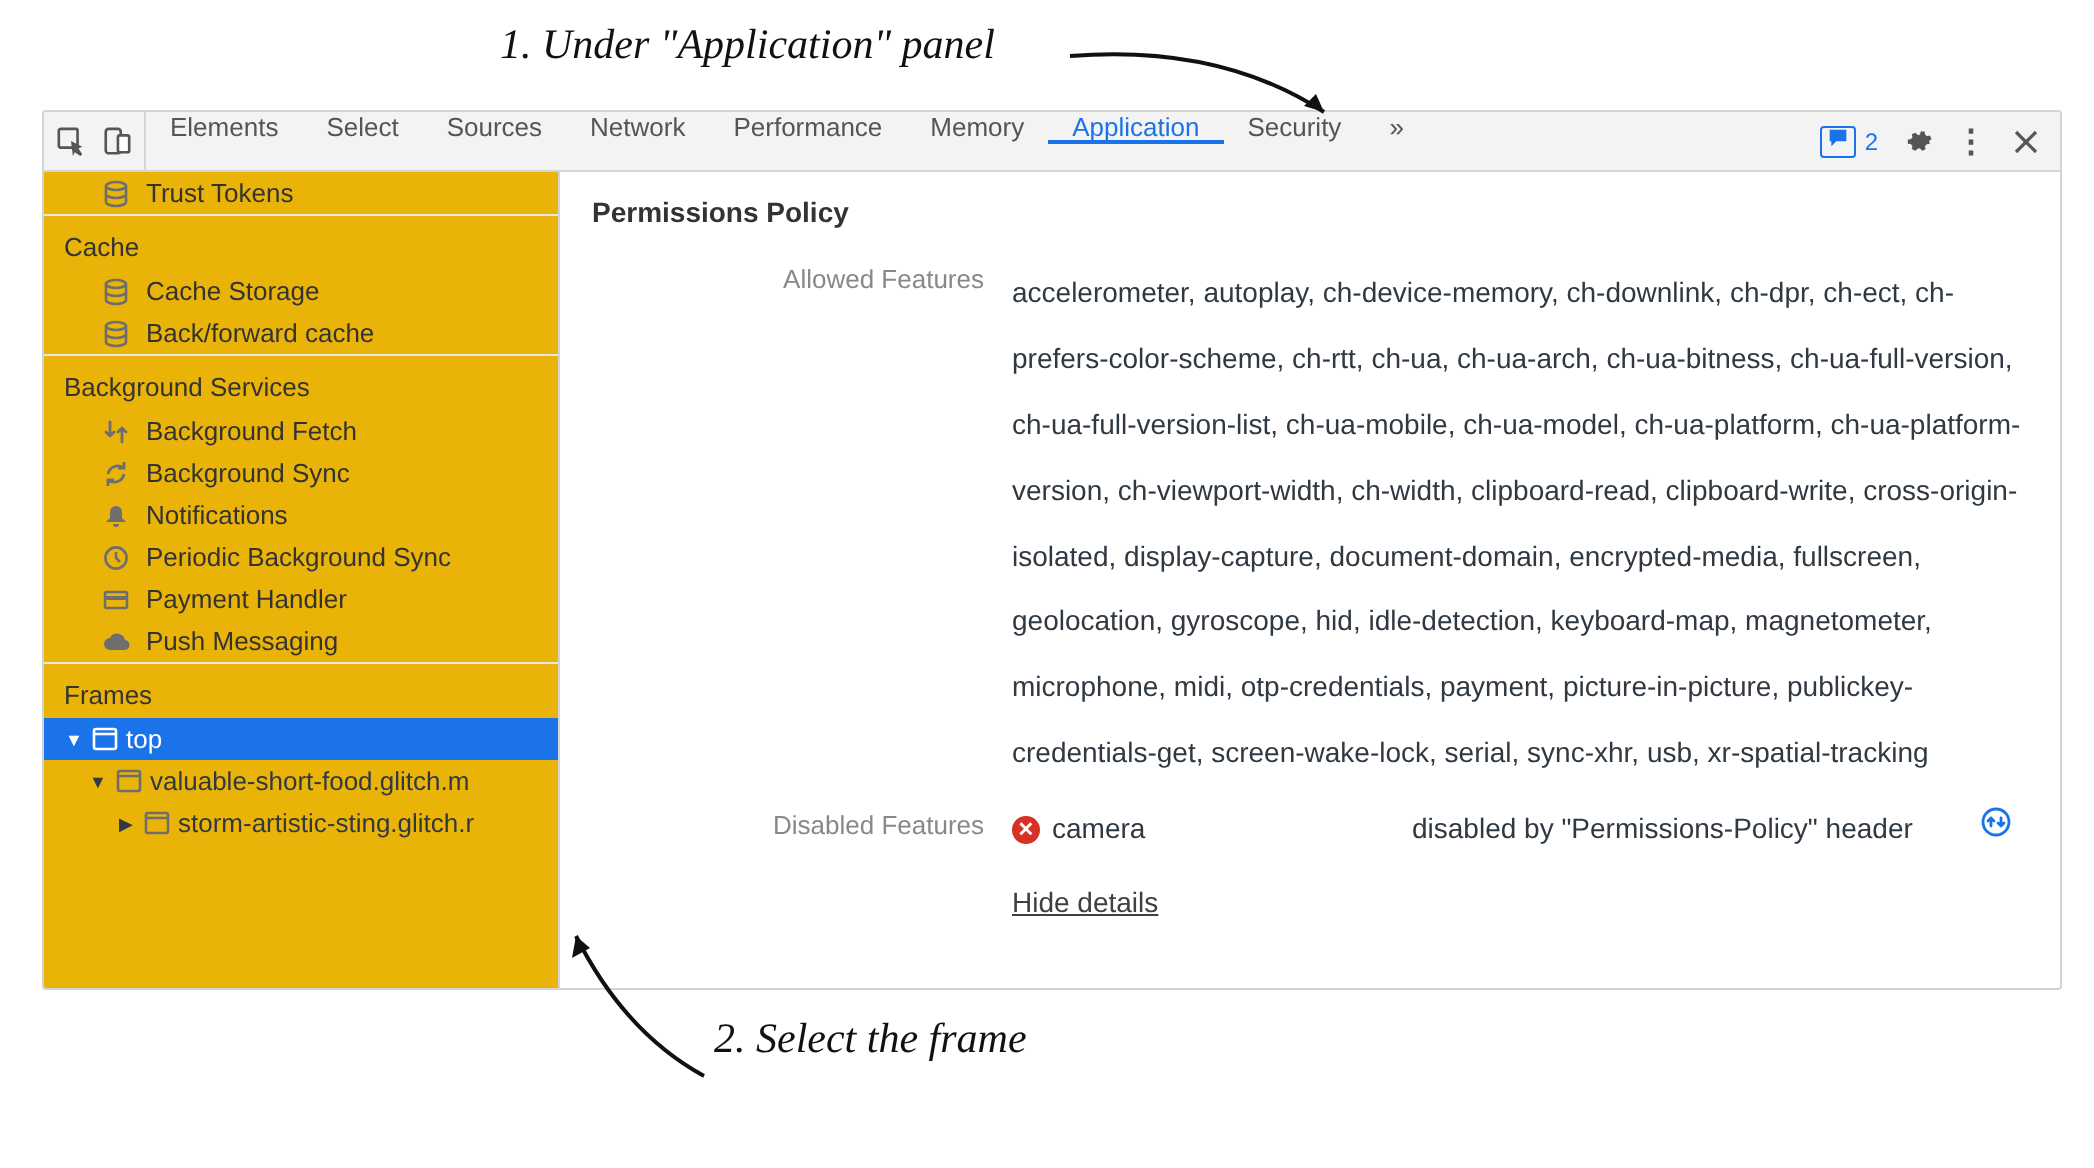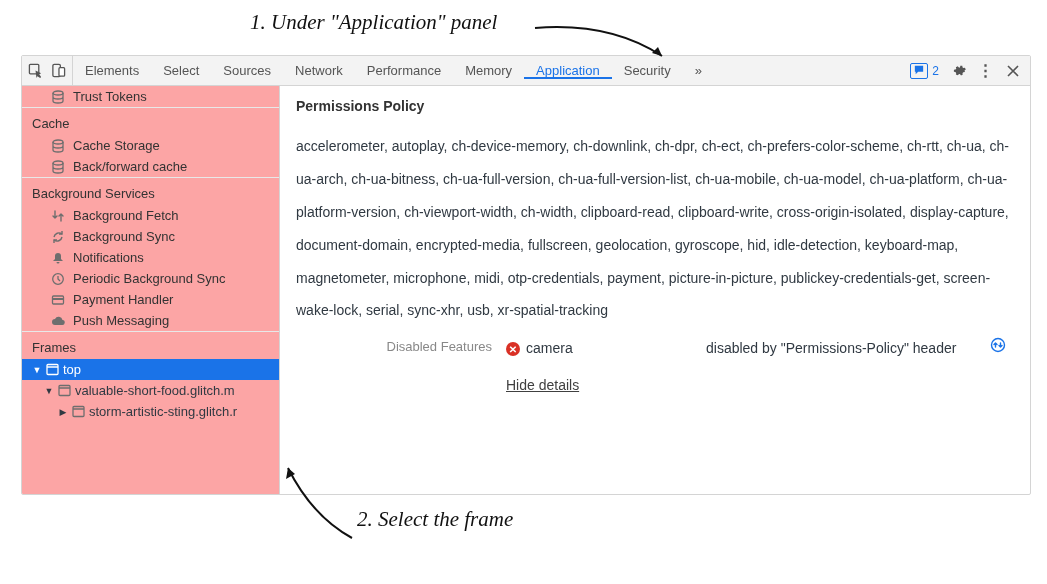--- a/index.html
+++ b/index.html
@@ -48,21 +48,21 @@
   }
   .toolbar .tb-left {
     display: flex;
     align-items: center;
     padding: 0 6px;
     gap: 8px;
     border-right: 1px solid #d4d4d4;
   }
   .toolbar .tabs {
     display: flex;
-    align-items: center;
+    align-items: flex-start;
   }
   .toolbar .tab {
     display: flex;
     align-items: center;
     padding: 0 12px;
     font-size: 13px;
     color: #555;
     cursor: default;
     position: relative;
     white-space: nowrap;
@@ -97,21 +97,21 @@
   
   .body {
     display: flex;
     flex: 1;
     min-height: 0;
   }
   .sidebar {
     width: 258px;
     border-right: 1px solid #d4d4d4;
     overflow: hidden;
-    background: #fca5a5;
+    background: #eab308;
     display: flex;
     flex-direction: column;
   }
   .side-group-title {
     padding: 8px 10px 4px 10px;
     font-size: 13px;
     color: #333;
     border-top: 1px solid #e8e8e8;
   }
   .side-item {
@@ -375,20 +375,21 @@
             </span>
           <span>storm-artistic-sting.glitch.r</span>
         </div>
       </div>
     </div>
 
     <div class="main">
       <div class="section-title">Permissions Policy</div>
 
       <div class="kv-row">
+        <div class="kv-label">Allowed Features</div>
         <div class="kv-value">accelerometer, autoplay, ch-device-memory, ch-downlink, ch-dpr, ch-ect, ch-prefers-color-scheme, ch-rtt, ch-ua, ch-ua-arch, ch-ua-bitness, ch-ua-full-version, ch-ua-full-version-list, ch-ua-mobile, ch-ua-model, ch-ua-platform, ch-ua-platform-version, ch-viewport-width, ch-width, clipboard-read, clipboard-write, cross-origin-isolated, display-capture, document-domain, encrypted-media, fullscreen, geolocation, gyroscope, hid, idle-detection, keyboard-map, magnetometer, microphone, midi, otp-credentials, payment, picture-in-picture, publickey-credentials-get, screen-wake-lock, serial, sync-xhr, usb, xr-spatial-tracking</div>
       </div>
 
       <div class="kv-row" style="margin-top:8px;">
         <div class="kv-label">Disabled Features</div>
         <div class="kv-value">
           <div class="disabled-grid">
             <div class="feat-name">
               <span class="x-circle">✕</span>
               <span>camera</span>

